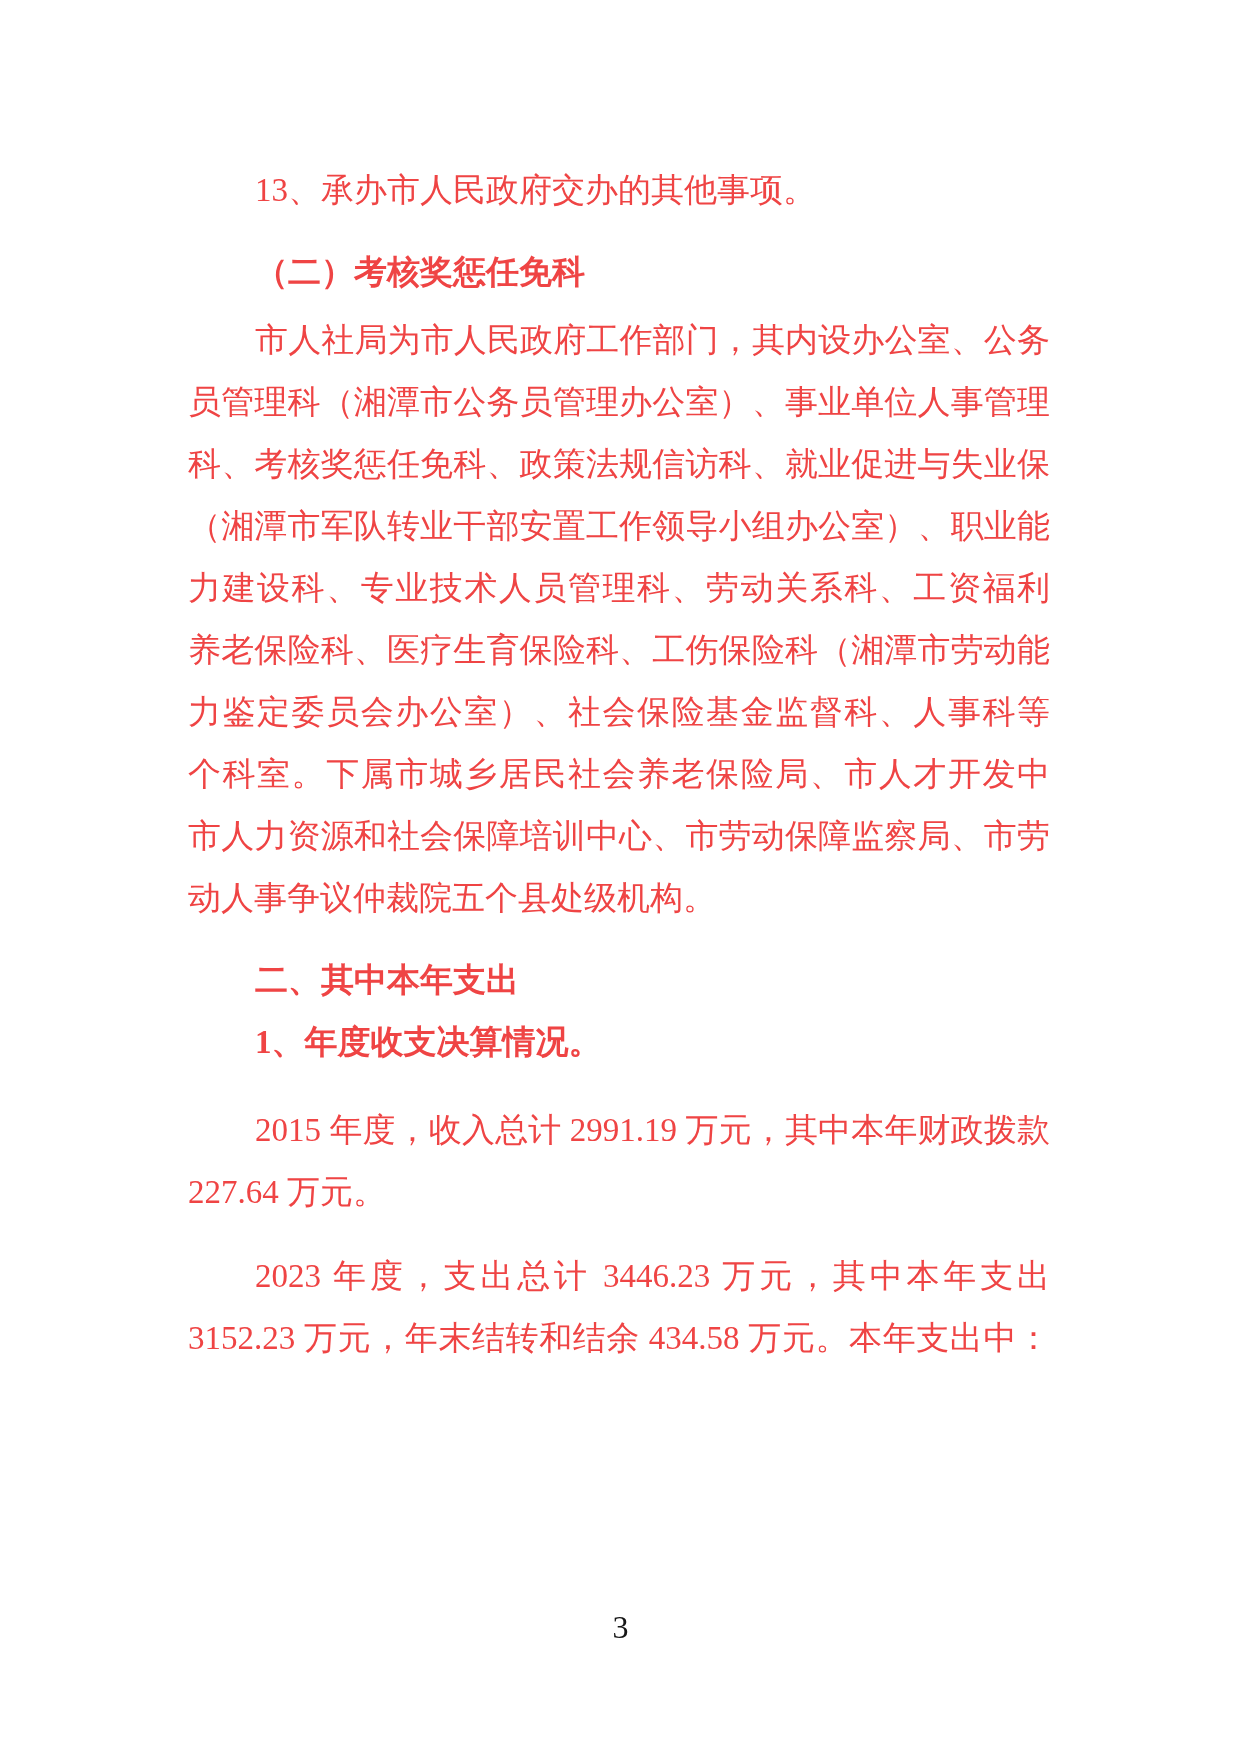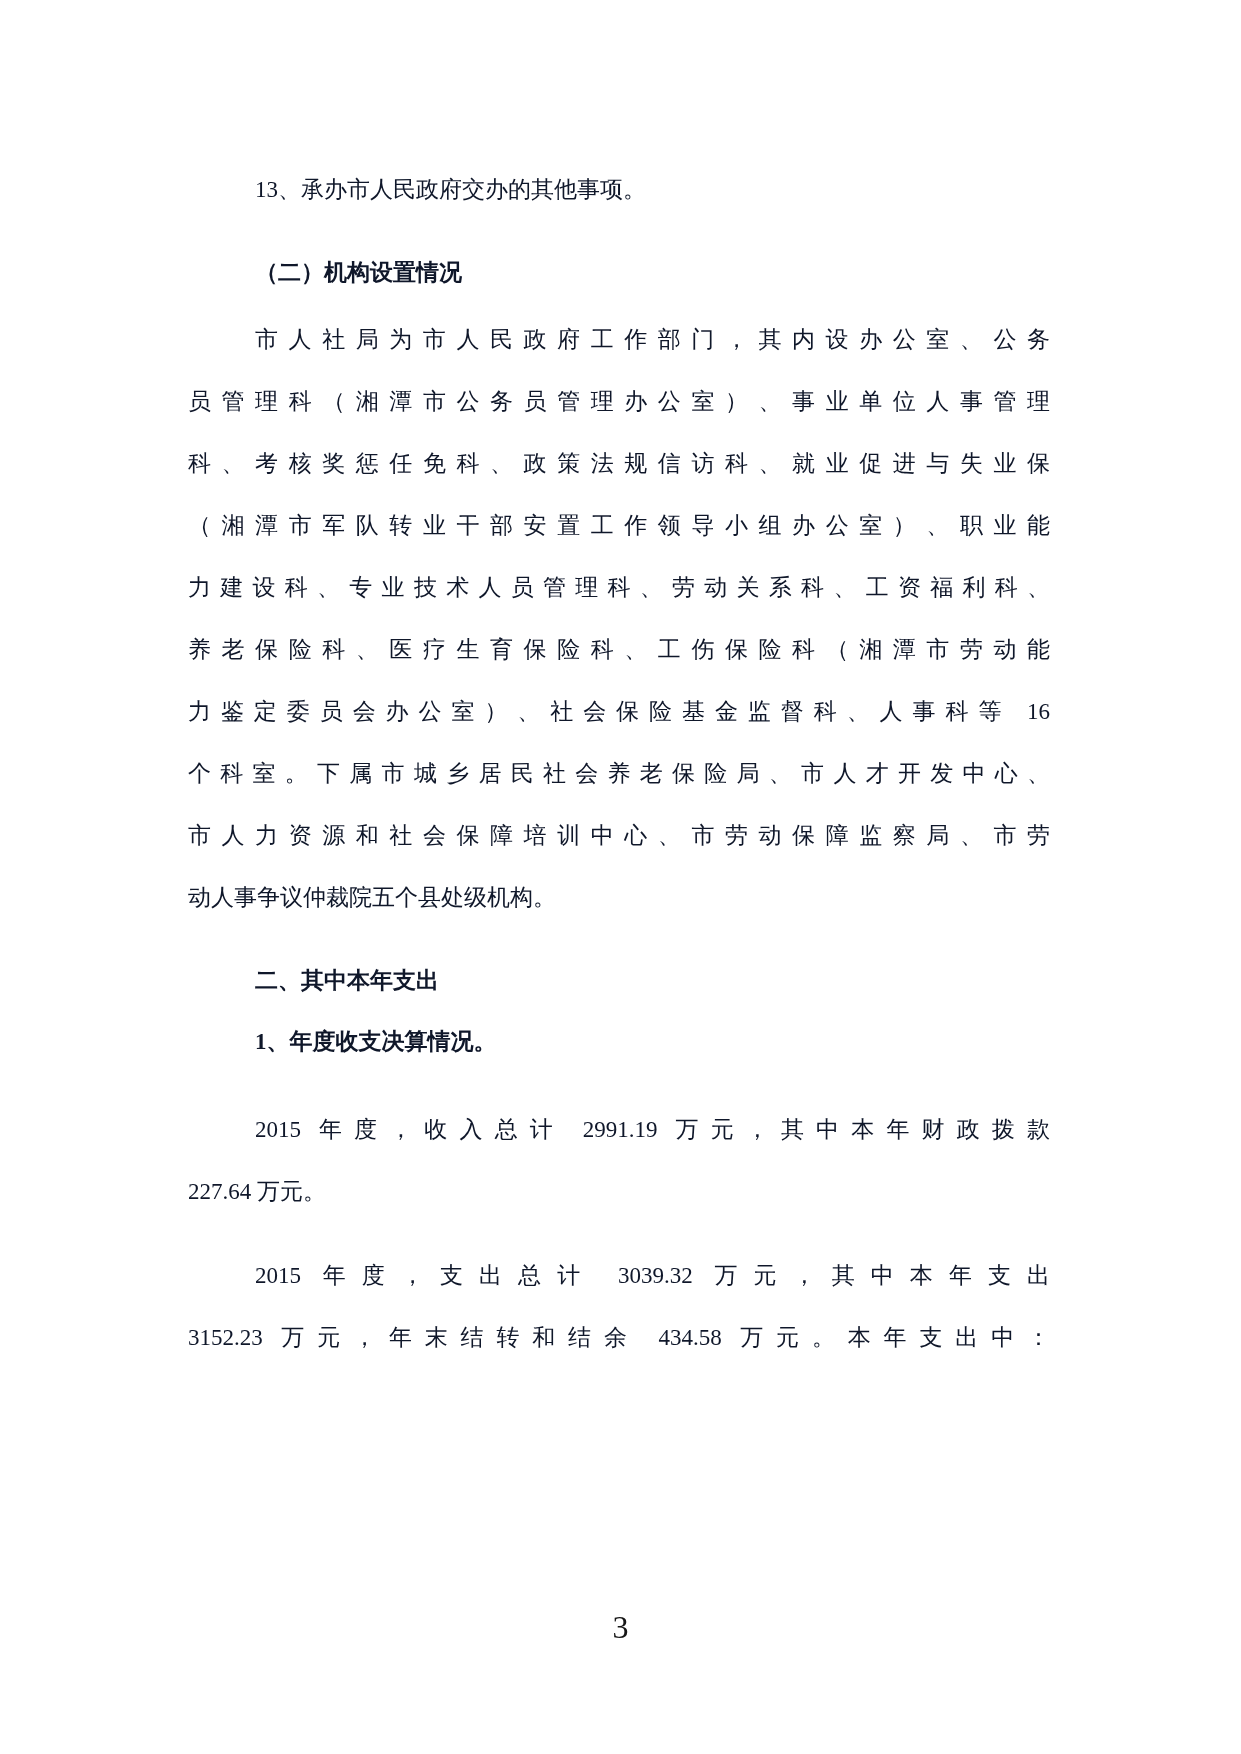--- a/index.html
+++ b/index.html
@@ -16,26 +16,26 @@
     color: #161616;
   }
   .content {
     position: absolute;
     left: 188px;
     top: 159px;
     width: 862px;
   }
   .line {
     font-family: "Liberation Serif", "DejaVu Serif", serif;
-    font-size: 23px;
+    font-size: 33px;
     line-height: 62px;
     height: 62px;
     overflow: hidden;
     text-align: justify;
-    color: #0f172a;
+    color: #ef4444;
   }
   .fill {
     text-align-last: justify;
   }
   .indent {
     text-indent: 67px;
   }
   .h-hei {
     font-family: "Liberation Sans", "DejaVu Sans", sans-serif;
     font-weight: bold;
@@ -60,32 +60,32 @@
     font-size: 32px;
     color: #161616;
   }
 </style>
 </head>
 <body>
 
 <div class="page">
   <div class="content">
     <div class="line indent">13、承办市人民政府交办的其他事项。</div>
-    <div class="line indent h-hei mt20">（二）机构设置情况</div>
+    <div class="line indent h-hei mt20">（二）考核奖惩任免科</div>
     <div class="line indent fill mt6">市人社局为市人民政府工作部门，其内设办公室、公务</div>
     <div class="line fill">员管理科（湘潭市公务员管理办公室）、事业单位人事管理</div>
     <div class="line fill">科、考核奖惩任免科、政策法规信访科、就业促进与失业保</div>
     <div class="line fill">（湘潭市军队转业干部安置工作领导小组办公室）、职业能</div>
     <div class="line fill">力建设科、专业技术人员管理科、劳动关系科、工资福利科、</div>
     <div class="line fill">养老保险科、医疗生育保险科、工伤保险科（湘潭市劳动能</div>
     <div class="line fill">力鉴定委员会办公室）、社会保险基金监督科、人事科等 16</div>
     <div class="line fill">个科室。下属市城乡居民社会养老保险局、市人才开发中心、</div>
     <div class="line fill">市人力资源和社会保障培训中心、市劳动保障监察局、市劳</div>
     <div class="line">动人事争议仲裁院五个县处级机构。</div>
     <div class="line indent h-hei mt20">二、其中本年支出</div>
     <div class="line indent h-kai">1、年度收支决算情况。</div>
     <div class="line indent fill mt26">2015 年度，收入总计 2991.19 万元，其中本年财政拨款</div>
     <div class="line">227.64 万元。</div>
-    <div class="line indent fill mt22">2015 年度，支出总计 3039.32 万元，其中本年支出</div>
+    <div class="line indent fill mt22">2023 年度，支出总计 3446.23 万元，其中本年支出</div>
     <div class="line fill">3152.23 万元，年末结转和结余 434.58 万元。本年支出中：</div>
   </div>
   <div class="page-number">3</div>
 </div>
 
 </body></html>

